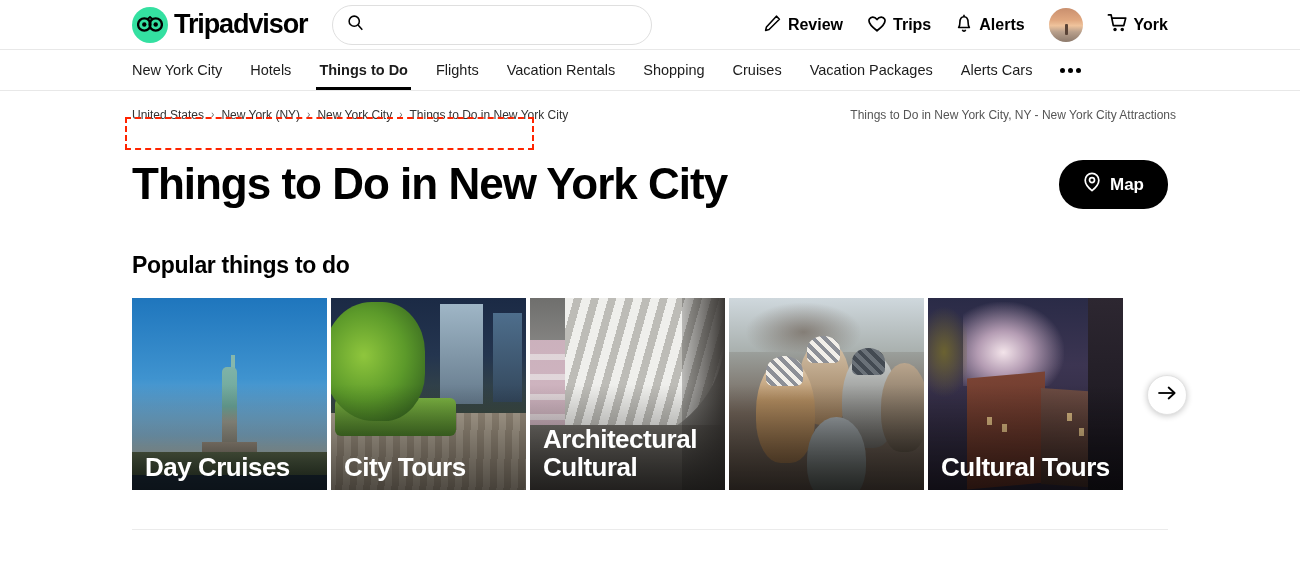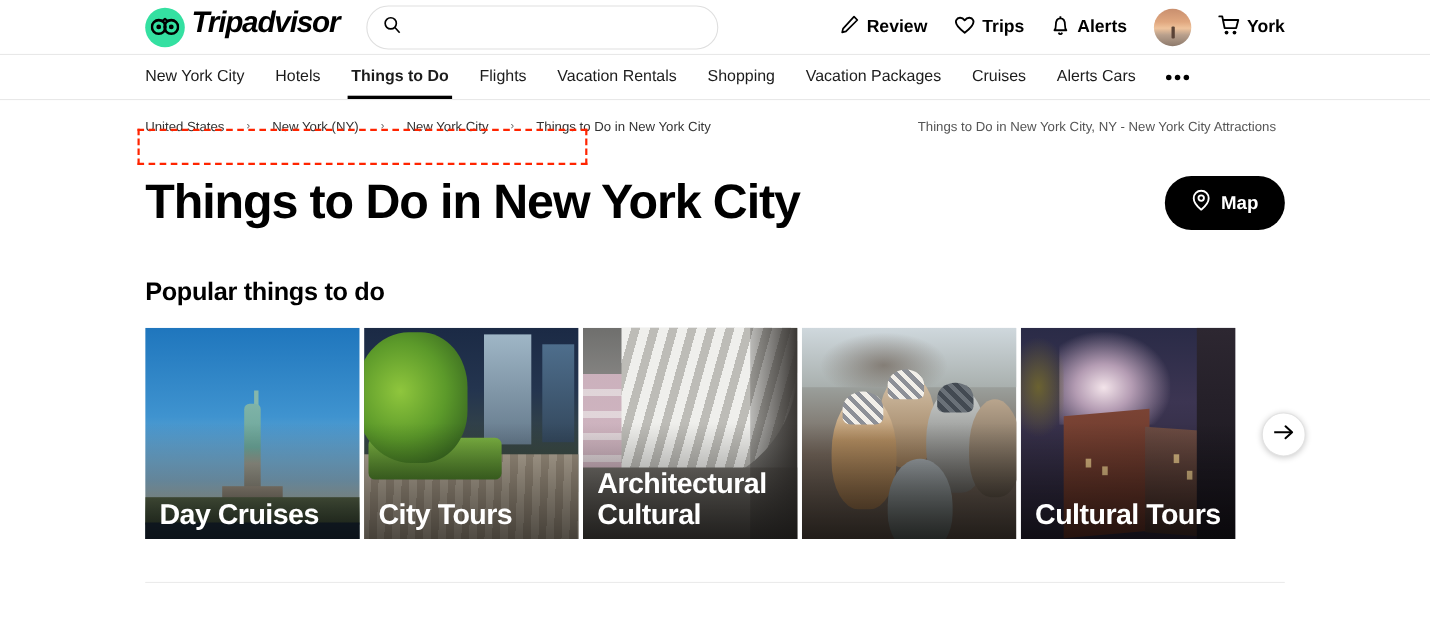--- a/index.html
+++ b/index.html
@@ -14,21 +14,21 @@
 
   
   .header {
     height: 50px;
     display: flex;
     align-items: center;
     padding: 0 132px 0 132px;
     border-bottom: 1px solid #e8e8e8;
     position: relative;
   }
-  .brand { display: flex; align-items: flex-start; gap: 6px; flex: 0 0 auto; font-style: italic; }
+  .brand { display: flex; align-items: center; gap: 6px; flex: 0 0 auto; }
   .owl-circle {
     width: 36px; height: 36px; border-radius: 50%;
     background: #34e0a1;
     display: flex; align-items: center; justify-content: center;
   }
   .brand-word {
     font-size: 27px; font-weight: bold; letter-spacing: -1.1px;
     color: #000; line-height: 1;
   }
   .search-wrap { flex: 0 0 auto; margin-left: 25px; }
@@ -85,25 +85,25 @@
   
   .crumb-row {
     position: relative; height: 47px; padding: 0 132px;
     display: flex; align-items: center;
   }
   .crumb-highlight {
     position: absolute; left: 125px; top: 117px;
     width: 409px; height: 33px;
     border: 2px dashed #ff2400; pointer-events: none;
   }
-  .crumbs { display: flex; align-items: center; gap: 20px; font-size: 12px; color: #333; }
+  .crumbs { display: flex; align-items: center; gap: 7px; font-size: 12px; color: #333; }
   .crumbs a { color: #333; text-decoration: none; cursor: pointer; }
   .crumb-sep { color: #666; font-size: 10px; }
   .crumb-tagline {
-    position: absolute; right: 140px; font-size: 12px; color: #555;
+    position: absolute; right: 124px; font-size: 12px; color: #555;
     white-space: nowrap;
   }
 
   
   .title-row {
     padding: 22px 132px 0 132px; display: flex; align-items: center;
     justify-content: space-between;
   }
   .page-title { font-size: 44px; font-weight: bold; letter-spacing: -1px; line-height: 1.1; }
   .map-btn {
@@ -350,24 +350,24 @@
   <div class="nav-item">
     <span>Flights</span>
   </div>
   <div class="nav-item">
     <span>Vacation Rentals</span>
   </div>
   <div class="nav-item">
     <span>Shopping</span>
   </div>
   <div class="nav-item">
+    <span>Cruises</span>
+  </div>
+  <div class="nav-item">
     <span>Vacation Packages</span>
-  </div>
-  <div class="nav-item">
-    <span>Cruises</span>
   </div>
   <div class="nav-item">
     <span>Alerts Cars</span>
   </div>
   <div class="nav-more">
     <i></i>
       <i></i>
       <i></i>
   </div>
 </div>

